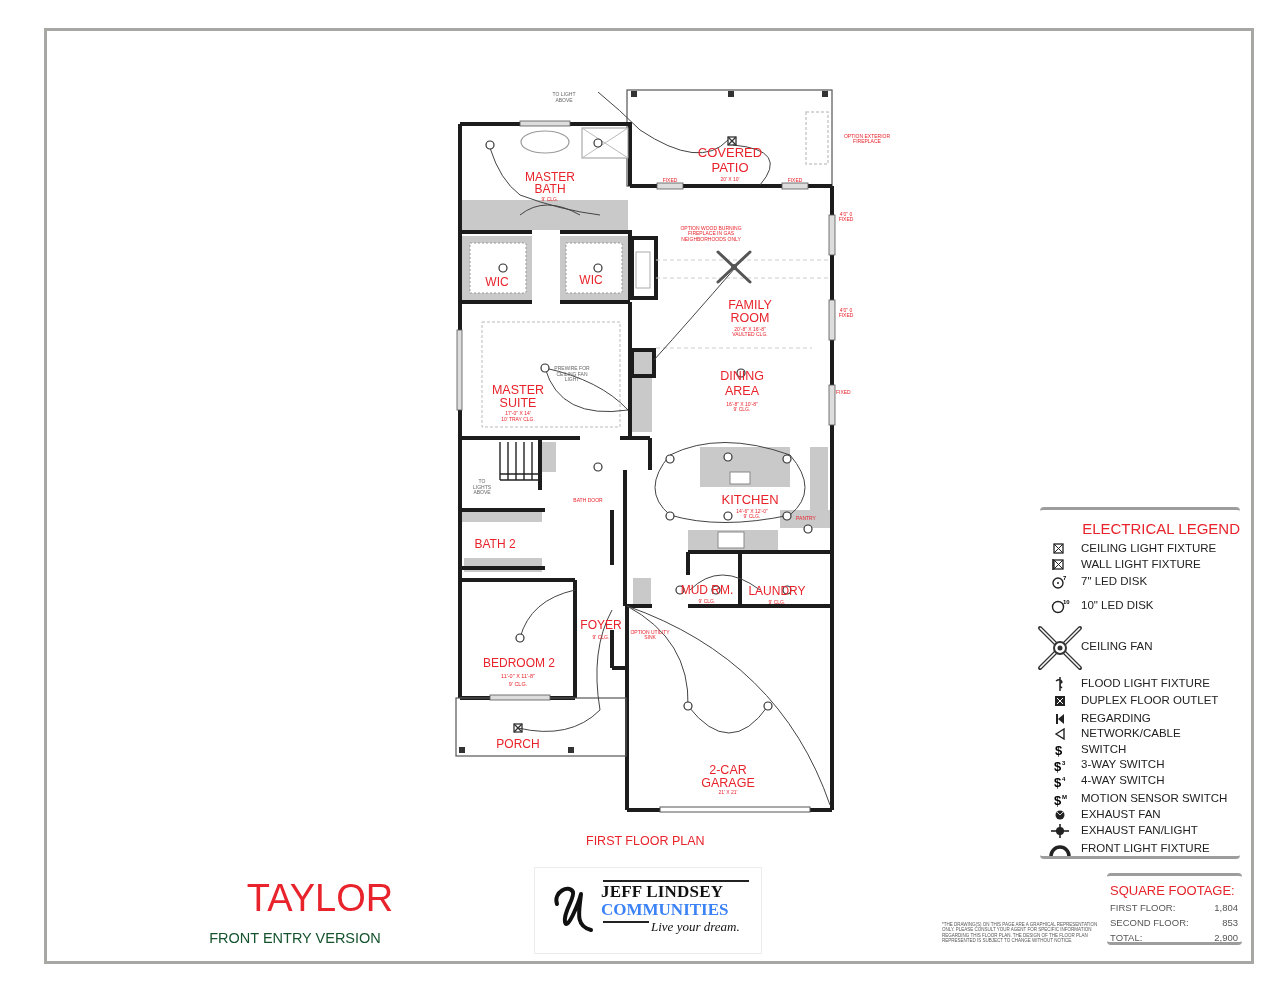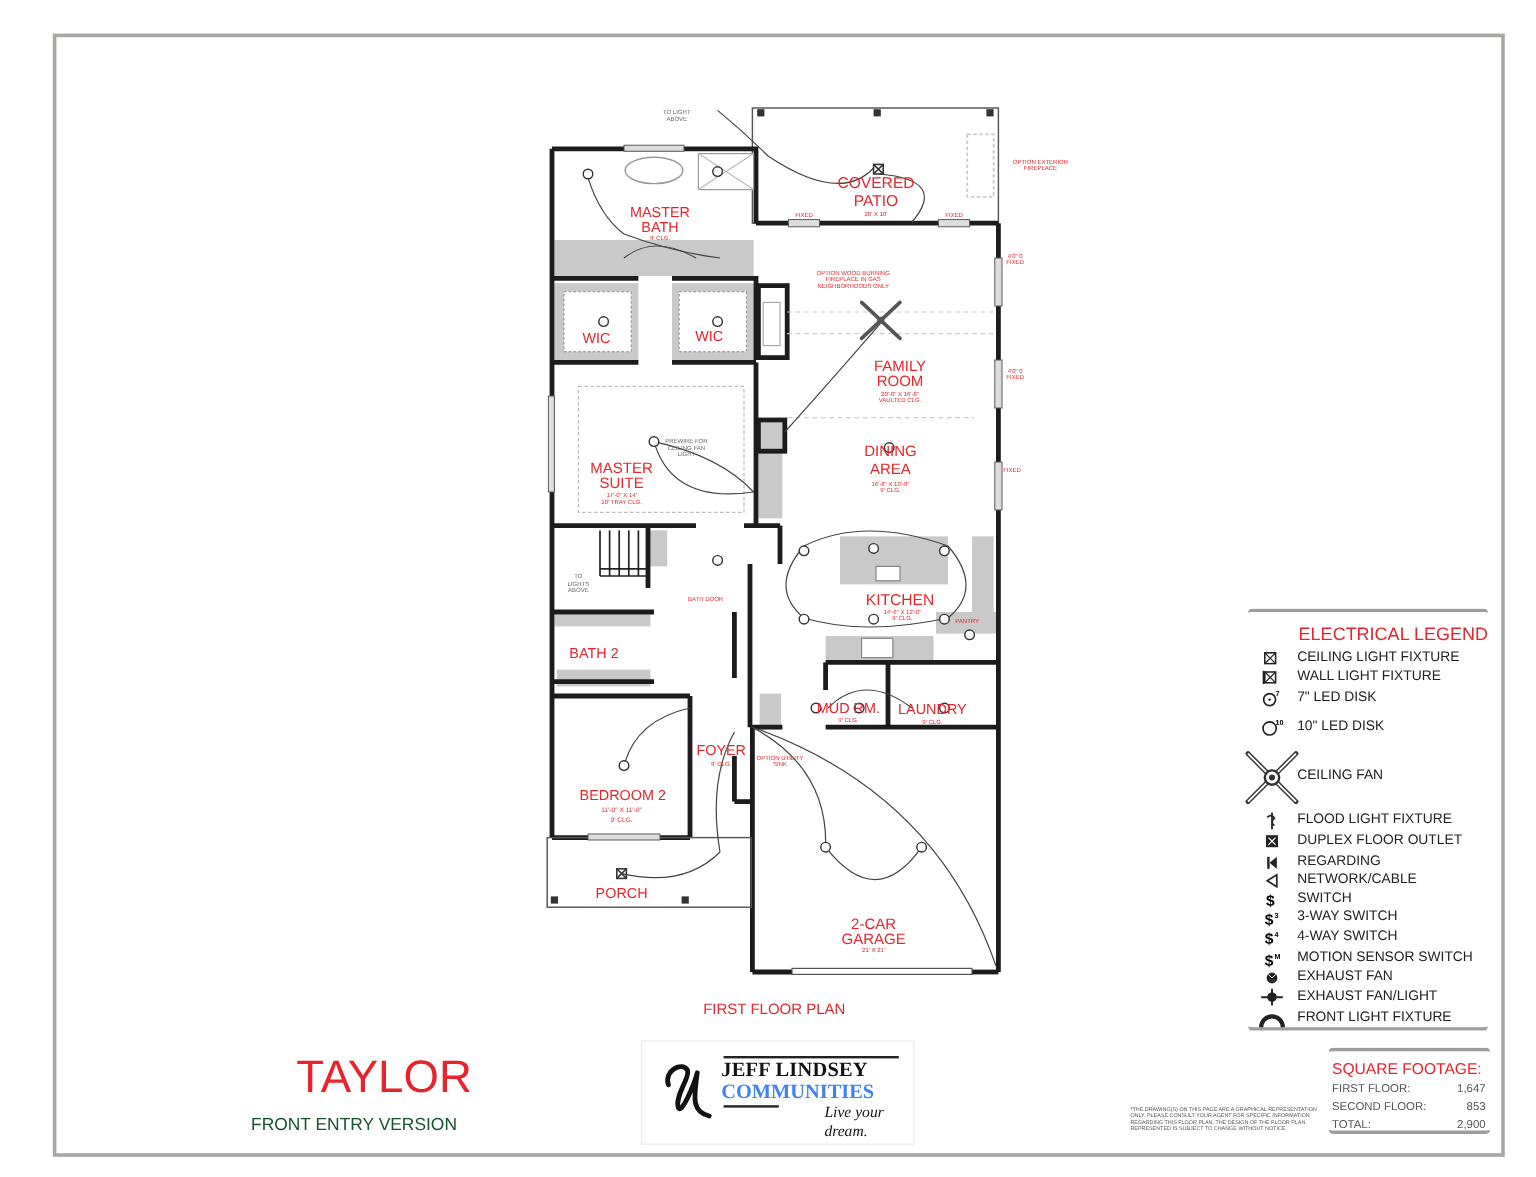--- a/index.html
+++ b/index.html
@@ -24,21 +24,21 @@
   .leg-ico { position: absolute; left: 8px; top: 0; width: 24px; height: 16px; }
   .leg-lbl { position: absolute; left: 41px; top: 1px; font-size: 11.5px; color: #222; white-space: nowrap; }
 
   .title-block-left { position: absolute; left: 170px; top: 872px; width: 260px; }
   .model-name { position: absolute; left: 0; top: 5px; width: 300px; text-align: center; color: #e8232b; font-size: 38px; }
   .model-sub { position: absolute; left: 0; top: 58px; width: 250px; text-align: center; color: #14532d; font-size: 14.5px; }
 
   .logo-box { position: absolute; left: 534px; top: 867px; width: 228px; height: 87px; border: 1px solid #ececec; }
   .logo-line1 { position: absolute; left: 66px; top: 14px; font-family: "Liberation Serif", serif; font-weight: bold; font-size: 17px; color: #111; letter-spacing: 0.2px; }
   .logo-line2 { position: absolute; left: 66px; top: 32px; font-family: "Liberation Serif", serif; font-weight: bold; font-size: 17px; color: #3b82f6; }
-  .logo-tag { position: absolute; left: 116px; top: 51px; font-family: "Liberation Serif", serif; font-style: italic; font-size: 13px; color: #111; margin-left: 36px; }
+  .logo-tag { position: absolute; left: 116px; top: 51px; font-family: "Liberation Serif", serif; font-style: italic; font-size: 13px; color: #111; }
   .logo-rule1 { position: absolute; left: 68px; top: 12px; width: 146px; height: 2px; background: #222; }
   .logo-rule2 { position: absolute; left: 68px; top: 53px; width: 46px; height: 2px; background: #222; }
 
   .disclaimer { position: absolute; left: 942px; top: 922px; width: 160px; font-size: 4.5px; line-height: 1.2; color: #555; }
 
   .sqft { position: absolute; left: 1107px; top: 873px; width: 135px; height: 72px;
           border-top: 3px solid #9d9d9d; border-bottom: 3px solid #9d9d9d; border-radius: 4px; }
   .sqft-title { position: absolute; left: 3px; top: 7px; color: #e8232b; font-size: 13px; white-space: nowrap; }
   .sqft-row { position: absolute; left: 3px; width: 128px; font-size: 9.5px; color: #555; }
   .sqft-row .v { position: absolute; right: 0; top: 0; }
@@ -447,21 +447,21 @@
   <div class="logo-rule2"></div>
   <div class="logo-tag">Live your dream.</div>
 </div>
 
 <div class="disclaimer">*THE DRAWING(S) ON THIS PAGE ARE A GRAPHICAL REPRESENTATION ONLY. PLEASE CONSULT YOUR AGENT FOR SPECIFIC INFORMATION REGARDING THIS FLOOR PLAN. THE DESIGN OF THE FLOOR PLAN REPRESENTED IS SUBJECT TO CHANGE WITHOUT NOTICE.</div>
 
 <div class="sqft">
   <div class="sqft-title">SQUARE FOOTAGE:</div>
   <div class="sqft-row" style="top:26px">
     <span>FIRST FLOOR:</span>
-    <span class="v">1,647</span>
+    <span class="v">1,804</span>
   </div>
   <div class="sqft-row" style="top:41px">
     <span>SECOND FLOOR:</span>
     <span class="v">853</span>
   </div>
   <div class="sqft-row" style="top:56px">
     <span>TOTAL:</span>
     <span class="v">2,900</span>
   </div>
 </div>

